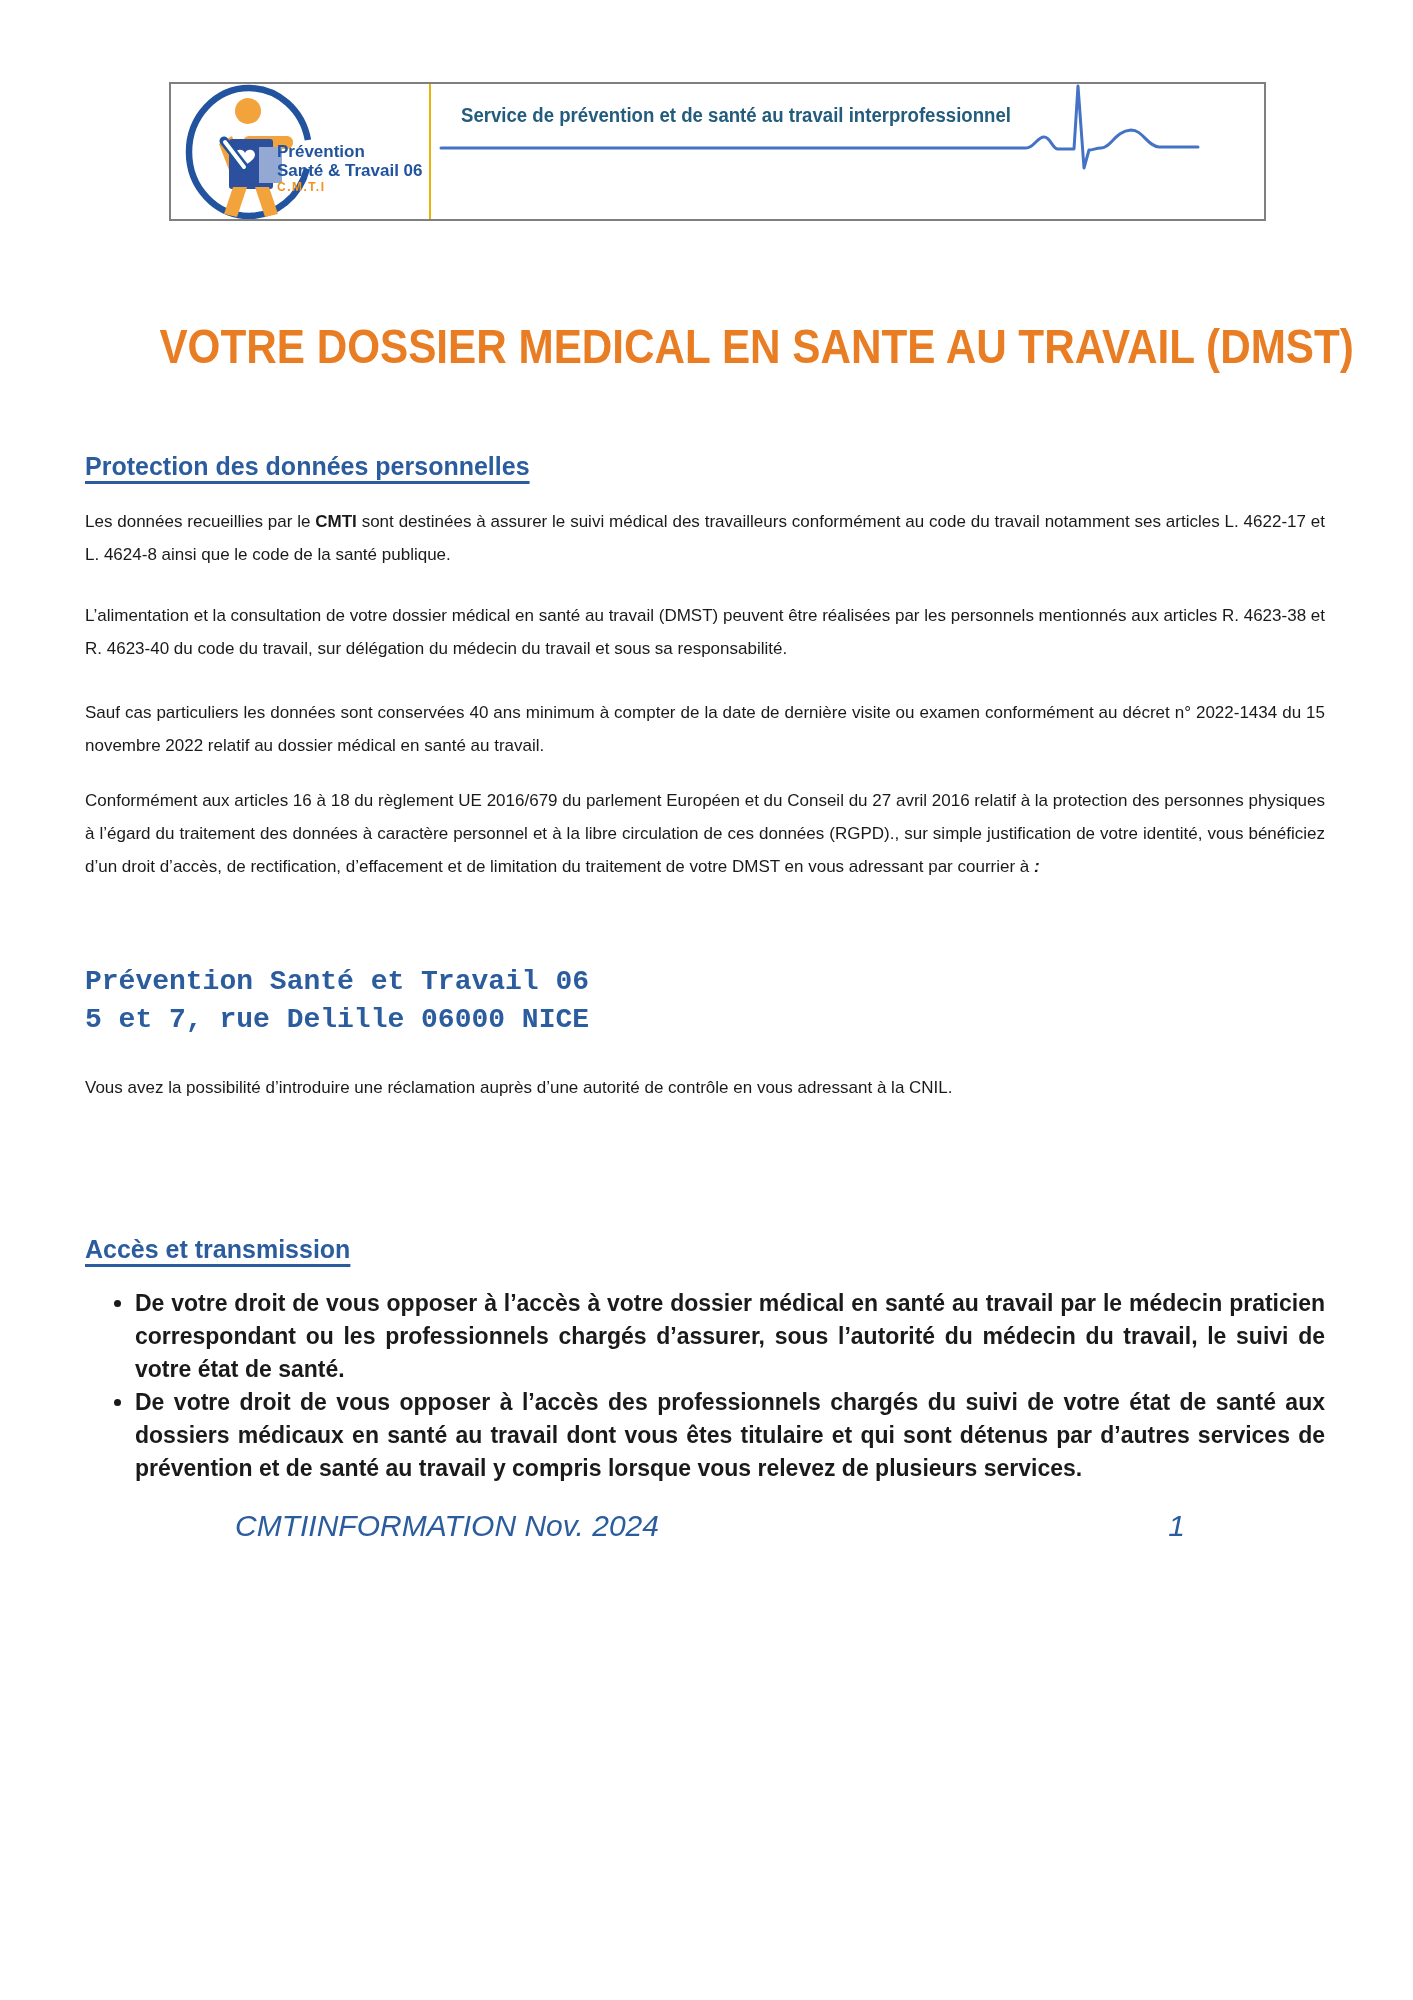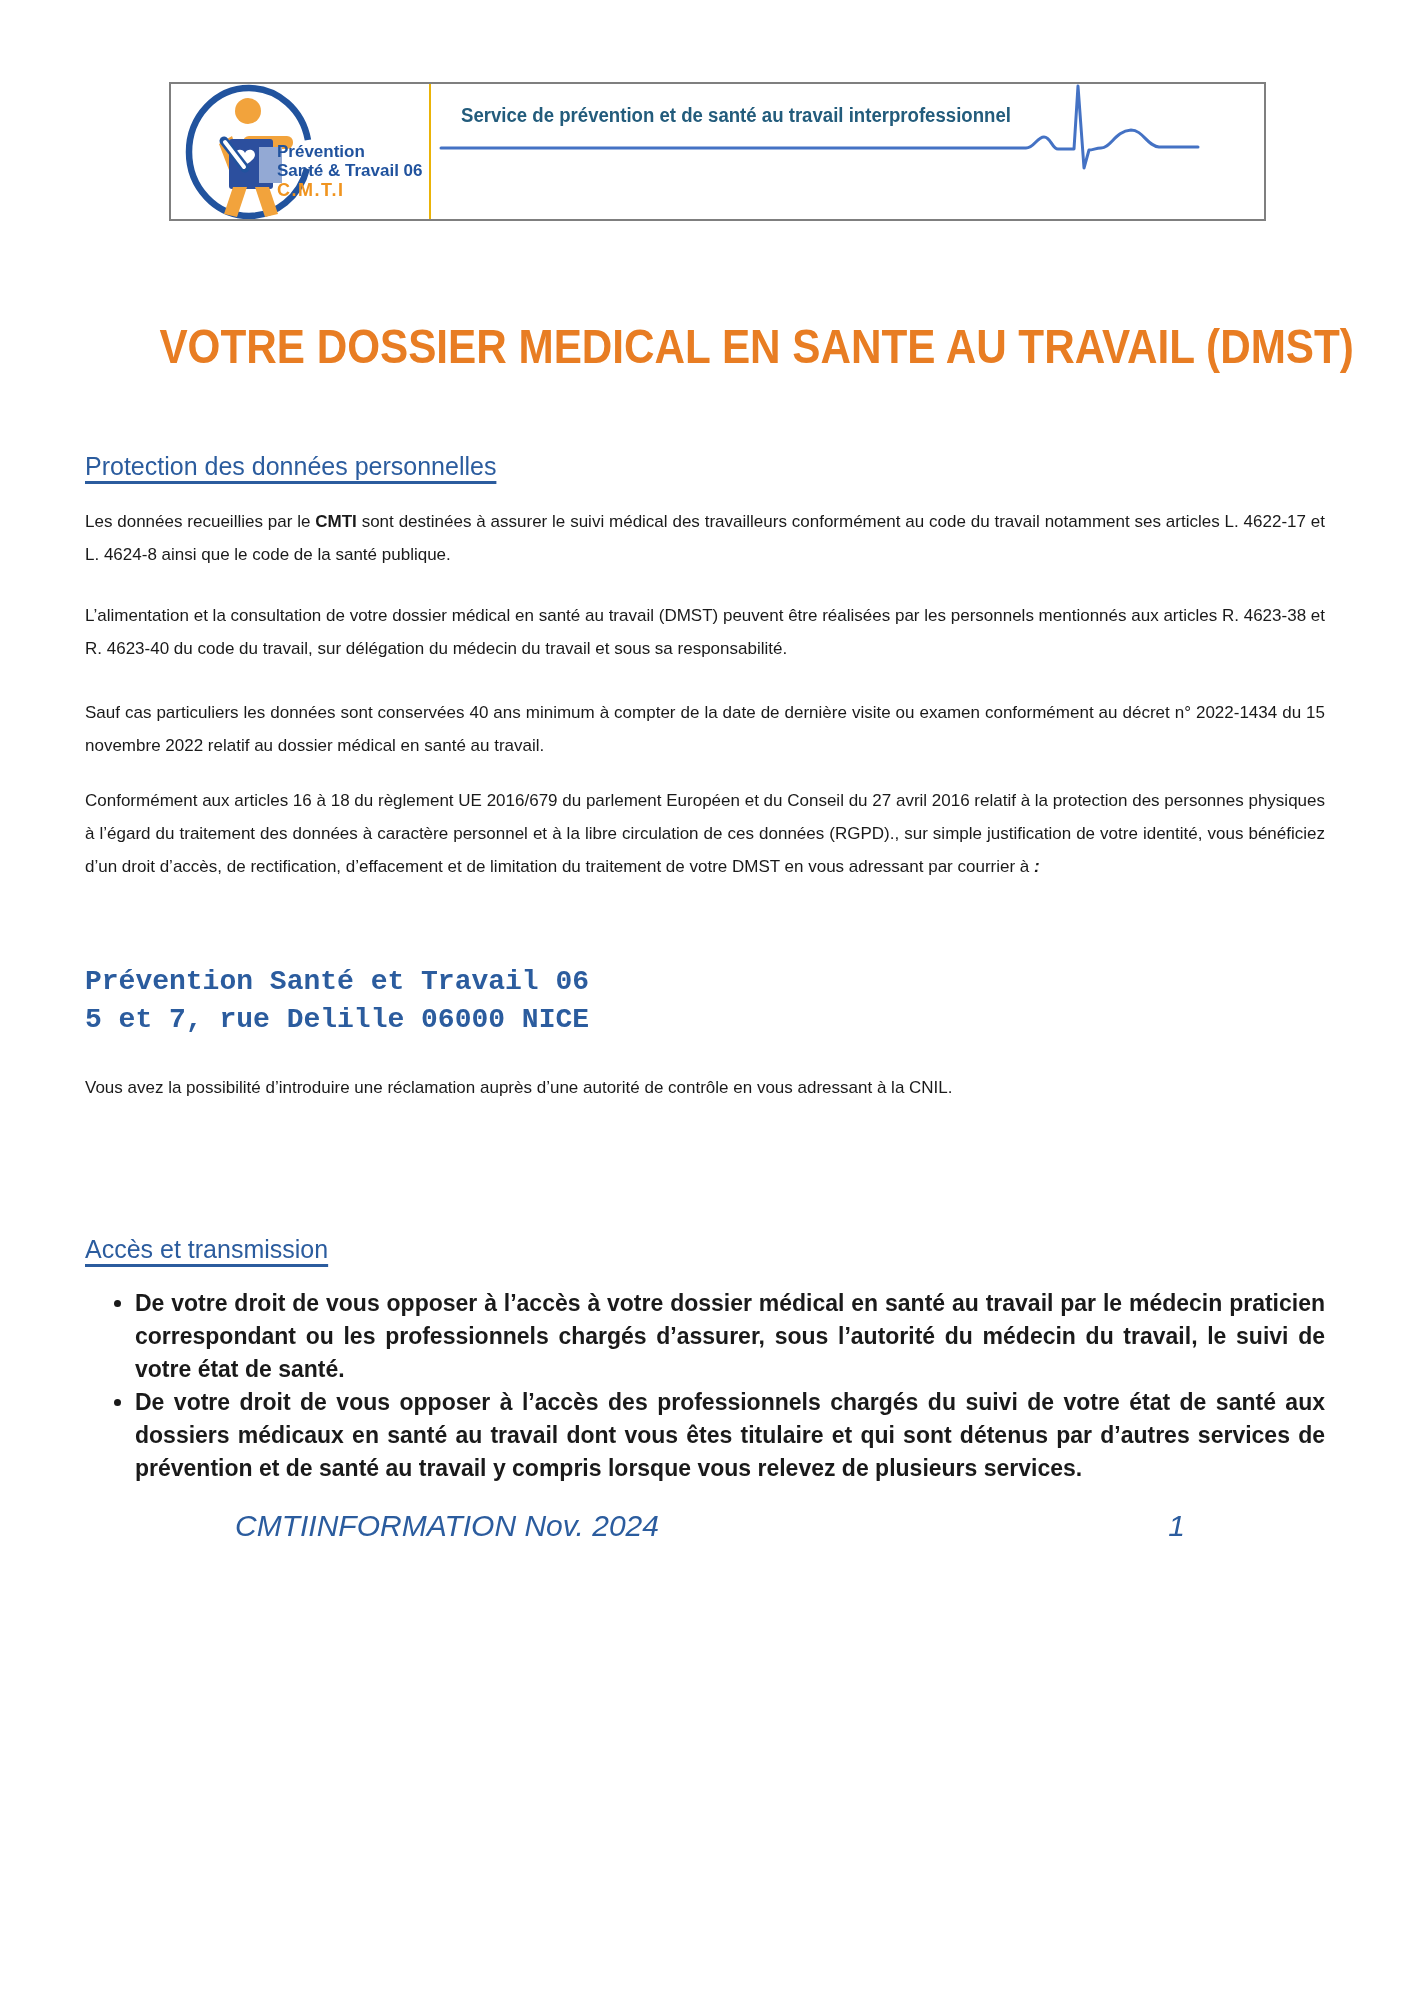--- a/index.html
+++ b/index.html
@@ -32,21 +32,21 @@
     flex: 0 0 auto;
   }
   .header-left svg { position: absolute; left: 0; top: 0; }
   .logo-text {
     position: absolute; left: 106px; top: 58px;
     font-weight: bold; font-size: 17px; line-height: 19px;
     color: #21539E; white-space: nowrap;
   }
   .logo-cmti {
     position: absolute; left: 106px; top: 96px;
-    font-weight: bold; font-size: 18px; letter-spacing: 1.5px;
+    font-weight: bold; font-size: 12px; letter-spacing: 1.5px;
     color: #F0941F; white-space: nowrap;
   }
   .header-right { position: relative; flex: 1 1 auto; }
   .tagline {
     position: absolute; left: 30px; top: 20px;
     font-weight: bold; font-size: 20px; color: #235C7C;
     white-space: nowrap;
     transform: scaleX(0.93); transform-origin: left center;
   }
   .ecg { position: absolute; left: 0; top: 0; }
@@ -58,21 +58,21 @@
     width: 1240px;
     display: flow-root;
   }
   .doc-title {
     margin: 305px 0 0 0;
     font-size: 48px; line-height: 52px; font-weight: bold;
     color: #E87D23; text-align: center; white-space: nowrap;
     transform: scaleX(0.88); transform-origin: center;
   }
   .section-heading {
-    margin: 0; font-size: 25px; line-height: 30px; font-weight: normal;
+    margin: 0; font-size: 25px; line-height: 30px; font-weight: bold;
     color: #2B5C9E;
     text-decoration: underline;
     text-decoration-thickness: 2.5px;
     text-underline-offset: 6px;
   }
   .section-heading.first { margin-top: 78px; }
   .section-heading.second { margin-top: 130px; }
   .body-par {
     margin: 0; font-size: 17px; line-height: 33px;
     text-align: justify; color: #1a1a1a;

